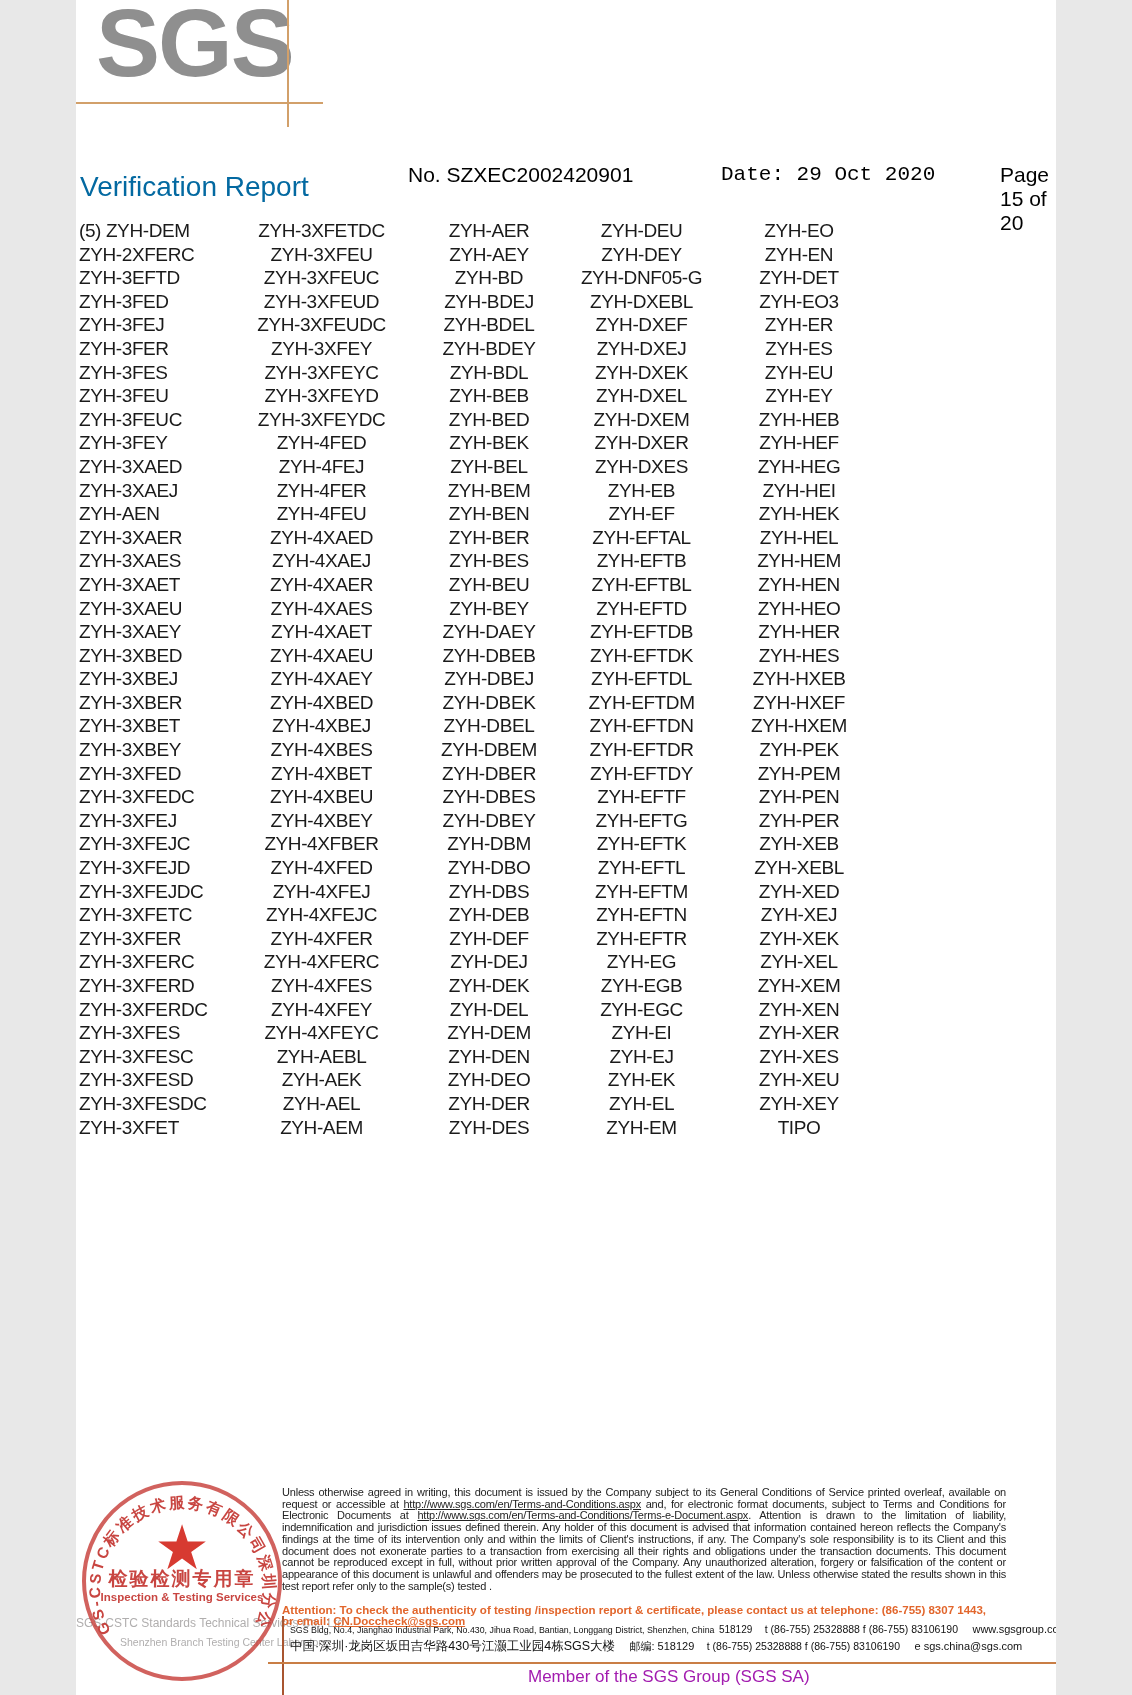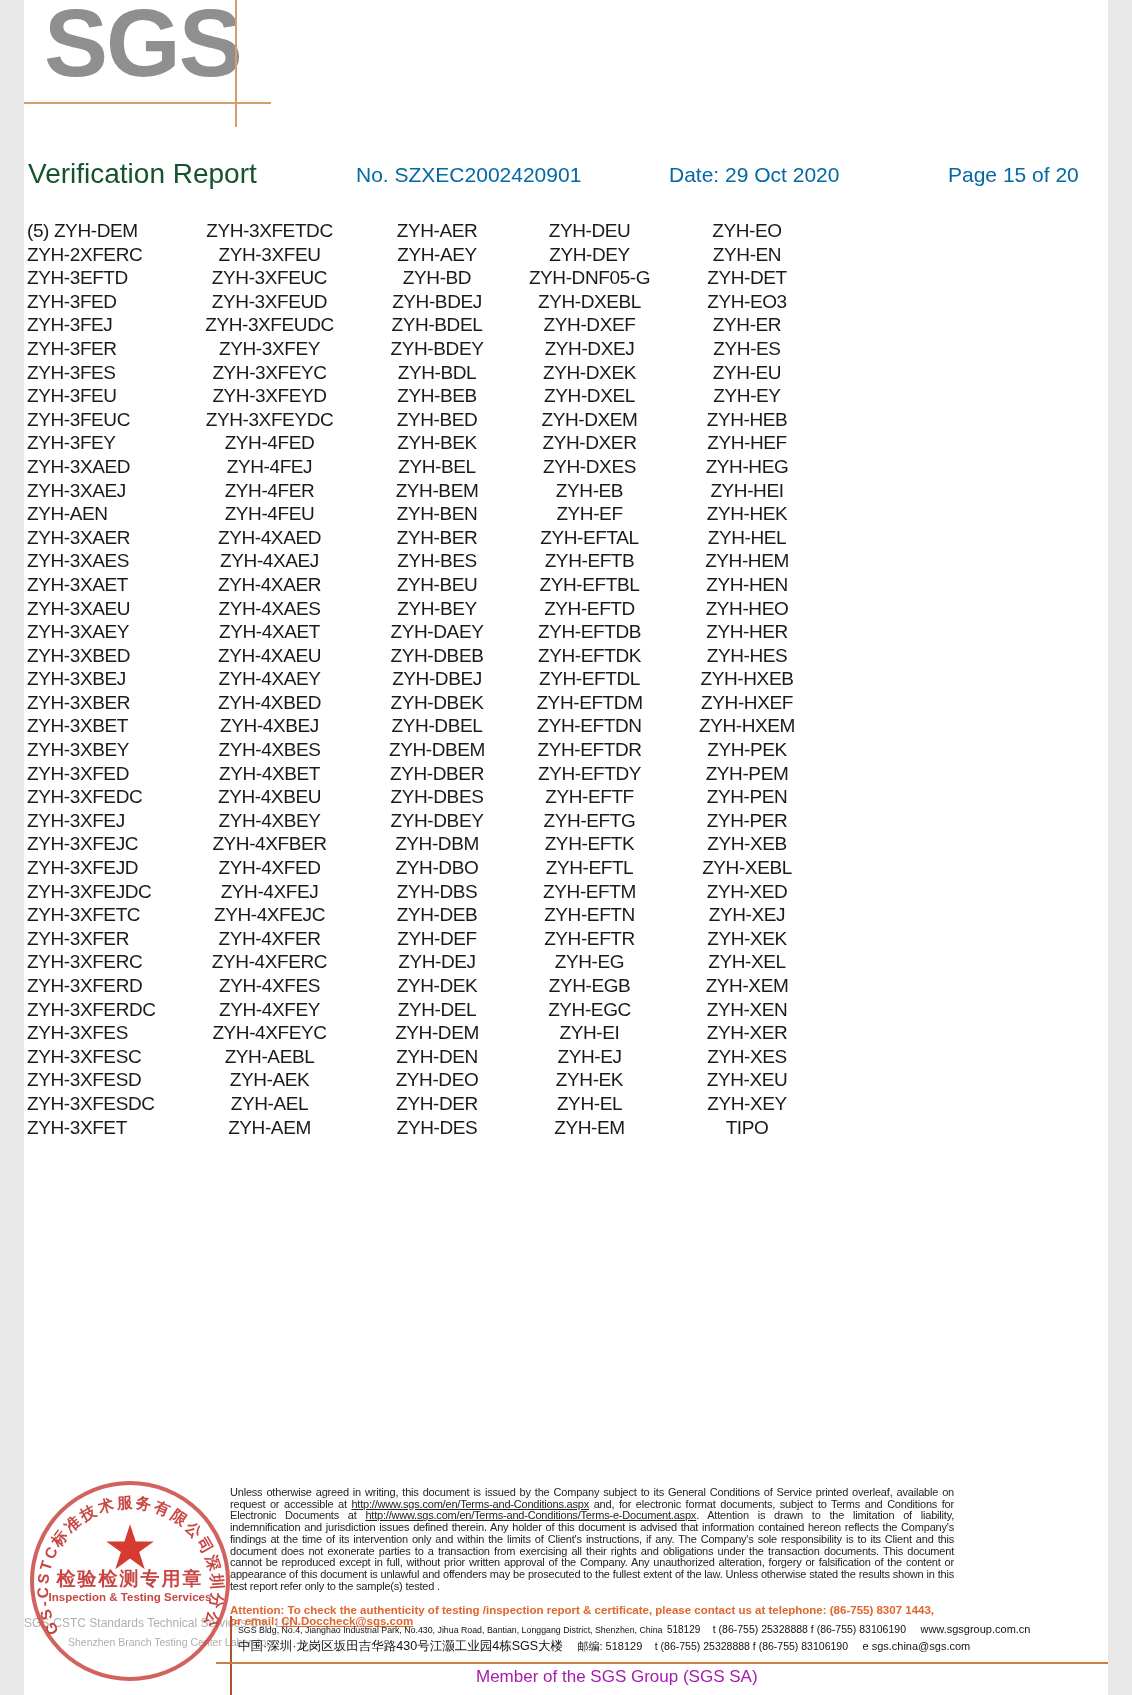--- a/index.html
+++ b/index.html
@@ -1,32 +1,32 @@
 <!DOCTYPE html>
 <html><head>
 <meta charset="utf-8">
 <style>
   html,body{margin:0;padding:0;background:#e8e8e8;}
   .page{
-    position:relative;width:1084px;height:1695px;margin:0 auto;
+    position:relative;width:980px;height:1695px;margin:0 auto;
     background:#ffffff;overflow:hidden;
     font-family:"Liberation Sans",sans-serif;color:#1c1c1c;
   }
   
   .logo{
     position:absolute;left:20px;top:-14px;
     font-size:96px;font-weight:700;letter-spacing:-2px;
     color:#8f8f8f;line-height:1.18;
   }
   .cross-v{position:absolute;left:211px;top:0;width:2px;height:127px;background:#d2a06a;}
   .cross-h{position:absolute;left:0;top:102px;width:247px;height:2px;background:#d2a06a;}
-  .report-title{position:absolute;left:4px;top:158px;font-size:28px;color:#14532d;}
-  .hmeta{position:absolute;top:163px;font-size:21px;color:#0369a1;}
+  .report-title{position:absolute;left:4px;top:171px;font-size:28px;color:#0369a1;}
+  .hmeta{position:absolute;top:163px;font-size:21px;color:#000000;}
   .h-no{left:332px;}
-  .h-date{left:645px;}
+  .h-date{left:645px;font-family:Liberation Mono, monospace;}
   .h-page{left:924px;}
   
   .model-grid{
     position:absolute;left:3px;top:219px;width:800px;
     display:grid;grid-template-columns:150px 185px 150px 155px 160px;
     grid-auto-rows:23.6px;
     font-size:19px;letter-spacing:-0.4px;color:#1a1a1a;
   }
   .model-grid .cell{white-space:nowrap;text-align:center;line-height:23.6px;}
   .model-grid .c0{text-align:left;}

